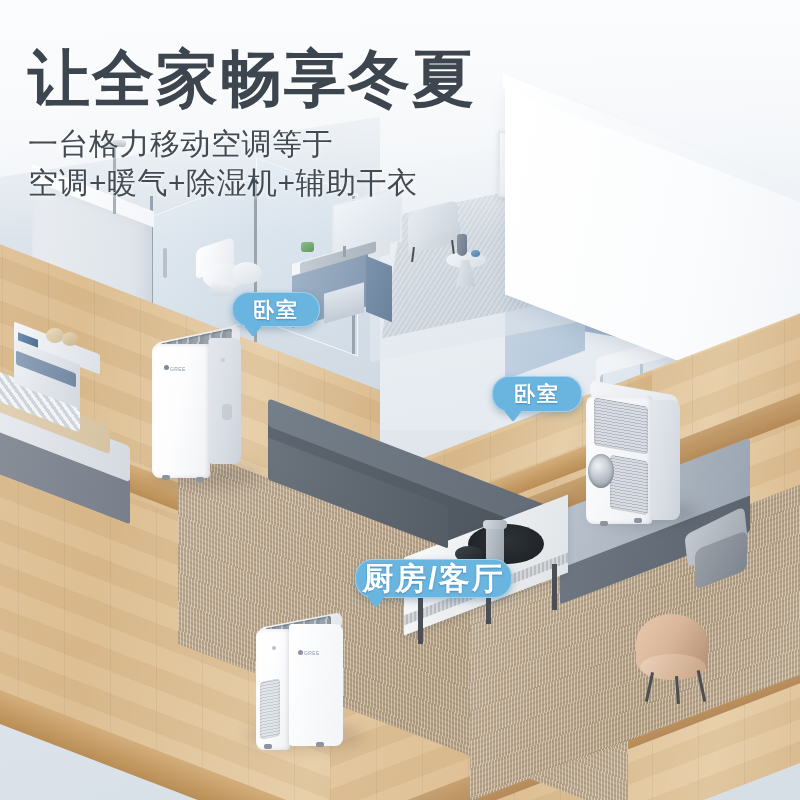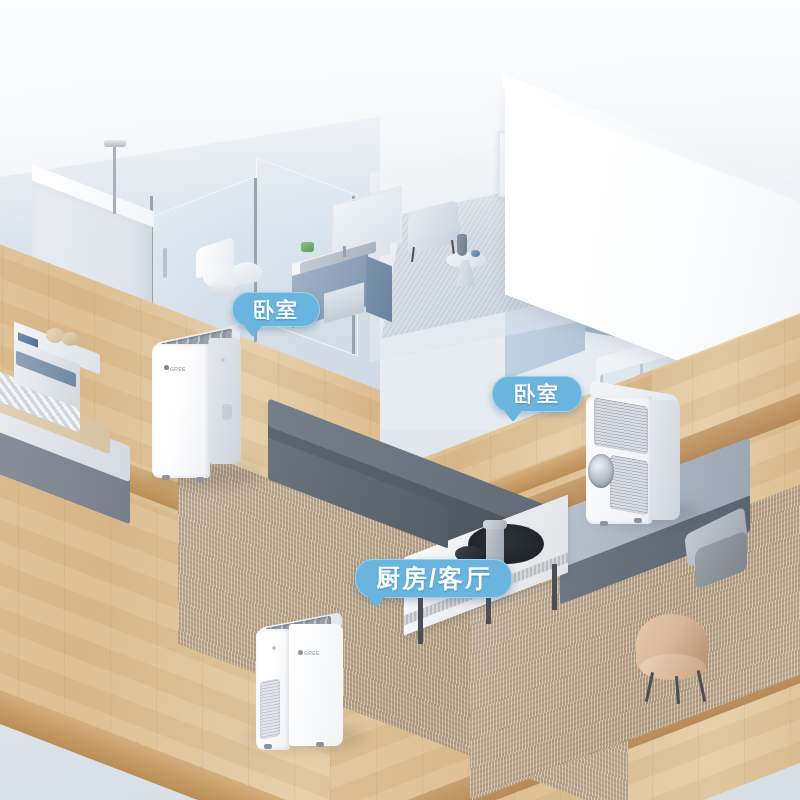--- a/index.html
+++ b/index.html
@@ -344,29 +344,34 @@
     <div class="fl" style="left:0px;top:9px;width:34px;height:121px;"></div>
     <div class="fr" style="left:33px;top:4px;width:54px;height:122px;background:linear-gradient(100deg,#ffffff,#f2f4f7);"></div>
     <div class="grille" style="left:4px;top:60px;width:20px;height:58px;transform:skewY(-11deg);opacity:.75;"></div>
     <div class="logo" style="left:48px;top:30px;">GREE</div>
     <div style="position:absolute;left:42px;top:30px;width:5px;height:5px;border-radius:50%;background:#8b95a1;"></div>
     <div style="position:absolute;left:16px;top:26px;width:4px;height:4px;border-radius:50%;background:#b9c0c8;"></div>
     <div class="foot" style="left:8px;top:124px;width:8px;height:5px;"></div>
     <div class="foot" style="left:60px;top:122px;width:8px;height:5px;"></div>
   </div>
 
+  <div id="headline">
+    <div class="h1">让全家畅享冬夏</div>
+    <div class="h2" style="margin-top:12px;">一台格力移动空调等于</div>
+    <div class="h2">空调+暖气+除湿机+辅助干衣</div>
+  </div>
 
   <div class="pill" style="left:232px;top:292px;width:86px;height:33px;">
     <span class="txt" style="font-size:21px;">卧室</span>
     <span class="tail"></span>
   </div>
 
   <div class="pill" style="left:492px;top:376px;width:88px;height:34px;">
     <span class="txt" style="font-size:21px;">卧室</span>
     <span class="tail"></span>
   </div>
 
   <div class="pill" style="left:355px;top:559px;width:155px;height:37px;border-radius:18px;">
-    <span class="txt" style="font-size:25px;">厨房/客厅</span>
+    <span class="txt" style="font-size:31px;">厨房/客厅</span>
     <span class="tail"></span>
   </div>
 
 </div>
 
 </body></html>

